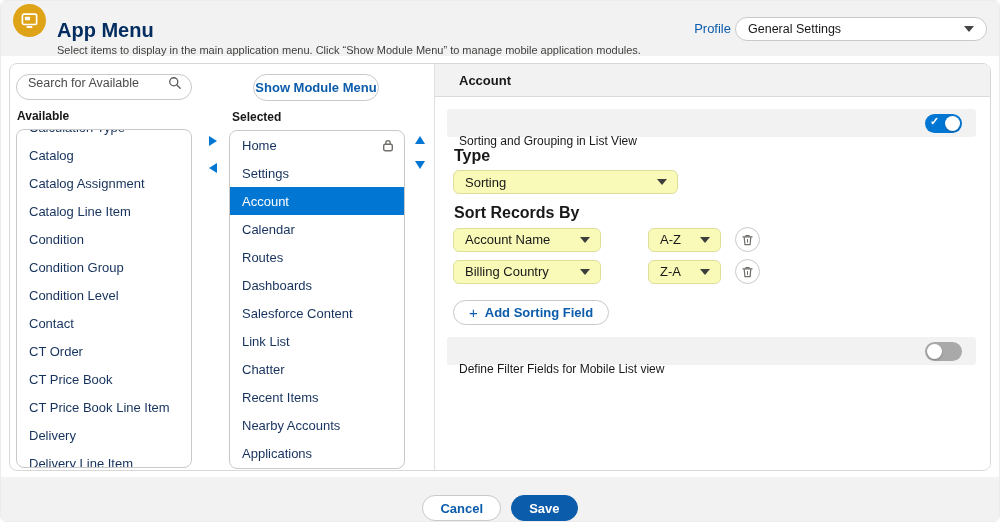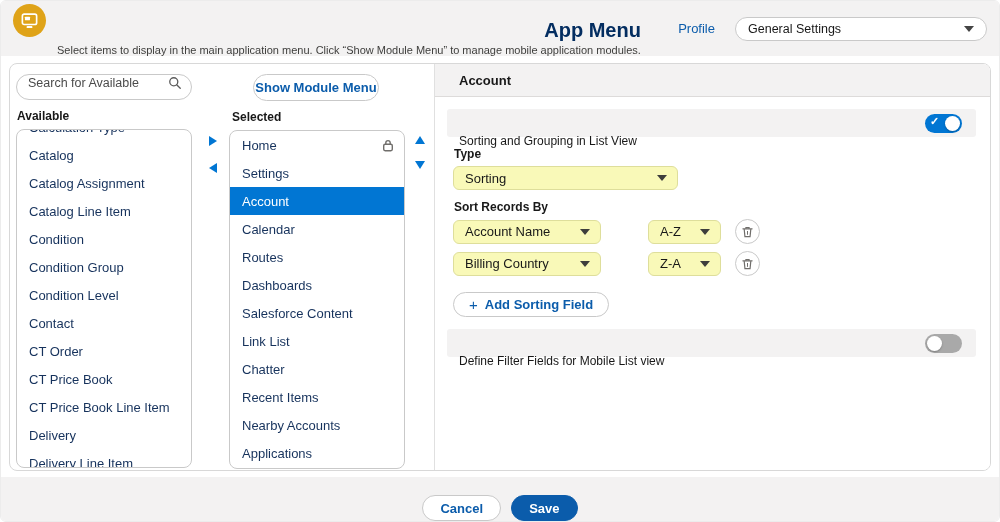--- a/index.html
+++ b/index.html
@@ -8,23 +8,23 @@
     --yellow-border:#DEDE9B; --icon-gold:#DFA318; --ink:#181818; --muted:#514F4D;
   }
   *{box-sizing:border-box;margin:0;padding:0;font-family:"Liberation Sans",sans-serif;}
   html,body{background:#fff;}
   .page{width:1000px;height:522px;background:#fff;border-radius:6px;overflow:hidden;position:relative;border:1px solid #ECECEC;}
 
   
   .header{height:55px;background:var(--gray);display:flex;align-items:center;justify-content:space-between;padding:0 12px 0 12px;}
   .header-left{display:flex;align-items:flex-start;gap:11px;}
   .app-icon{width:33px;height:33px;border-radius:50%;background:var(--icon-gold);display:flex;align-items:center;justify-content:center;flex:0 0 auto;margin-top:2px;}
-  .hdr-title{font-size:20px;font-weight:600;color:var(--title);line-height:22px;margin-top:17px;text-align:right;}
+  .hdr-title{font-size:20px;font-weight:600;color:var(--title);line-height:22px;margin-top:17px;}
   .hdr-sub{font-size:11px;color:#3E3E3C;margin-top:3px;}
-  .header-right{display:flex;align-items:center;gap:20px;padding-right:0;}
+  .header-right{display:flex;align-items:center;gap:4px;padding-right:0;}
   .profile-label{font-size:13px;color:var(--action);}
   .profile-select{width:252px;height:24px;background:#fff;border:1px solid var(--input-border);border-radius:12px;display:flex;align-items:center;justify-content:space-between;padding:0 12px;font-size:12.5px;color:var(--ink);cursor:pointer;}
   .chev{width:0;height:0;border-left:5px solid transparent;border-right:5px solid transparent;border-top:6px solid #444;}
 
   
   .content{margin:7px 8px 0;height:408px;border:1px solid var(--border);border-radius:8px;background:#fff;display:flex;overflow:hidden;}
   .col-left{width:188px;padding:10px 0 0 6px;flex:0 0 auto;}
   .col-mid{width:178px;padding:10px 0 0 2px;flex:0 0 auto;}
   .arrow-col{width:29px;flex:0 0 auto;display:flex;flex-direction:column;align-items:center;padding-top:72px;gap:17px;}
   .tri{width:0;height:0;cursor:pointer;}
@@ -50,21 +50,21 @@
   .detail-body{padding:12px 14px 0 12px;}
   .section-bar{height:28px;background:var(--gray);border-radius:3px;display:flex;align-items:center;justify-content:space-between;padding:0 14px 0 12px;}
   .section-title{font-size:12px;color:var(--ink);margin-top:36px;}
   .toggle{width:37px;height:19px;border-radius:10px;position:relative;cursor:pointer;flex:0 0 auto;}
   .toggle.on{background:var(--accent);}
   .toggle.off{background:#A9A9A9;}
   .toggle .knob{width:15px;height:15px;border-radius:50%;background:#fff;position:absolute;top:2px;box-shadow:0 1px 2px rgba(0,0,0,.25);}
   .toggle.on .knob{right:2px;}
   .toggle.off .knob{left:2px;}
   .toggle .check{position:absolute;left:5px;top:1px;color:#fff;font-size:11px;font-weight:700;}
-  .field-label{font-size:12px;font-weight:700;color:var(--ink);margin:10px 0 5px 7px;}
+  .field-label{font-size:16px;font-weight:700;color:var(--ink);margin:10px 0 5px 7px;}
   .ysel{height:24px;background:var(--yellow);border:1px solid var(--yellow-border);border-radius:6px;display:flex;align-items:center;justify-content:space-between;padding:0 10px 0 11px;font-size:13px;color:var(--ink);cursor:pointer;}
   .ysel .chev{border-top-color:#3E3E3C;}
   .ysel.type{width:225px;margin-left:6px;}
   .sort-row{display:flex;align-items:center;gap:7px;margin:0 0 7px 6px;}
   .ysel.field{width:148px;}
   .ysel.dir{width:73px;margin-left:40px;}
   .trash-btn{width:25px;height:25px;border-radius:50%;border:1px solid var(--input-border);background:#fff;display:flex;align-items:center;justify-content:center;cursor:pointer;margin-left:7px;}
   .add-btn{height:25px;margin:9px 0 0 6px;display:inline-flex;align-items:center;background:#fff;border:1px solid var(--input-border);border-radius:13px;padding:0 15px;font-size:13px;font-weight:700;color:var(--action);cursor:pointer;gap:7px;}
   .add-btn .plus{font-size:15px;font-weight:400;line-height:1;}
   .filter-bar{margin-top:12px;}

